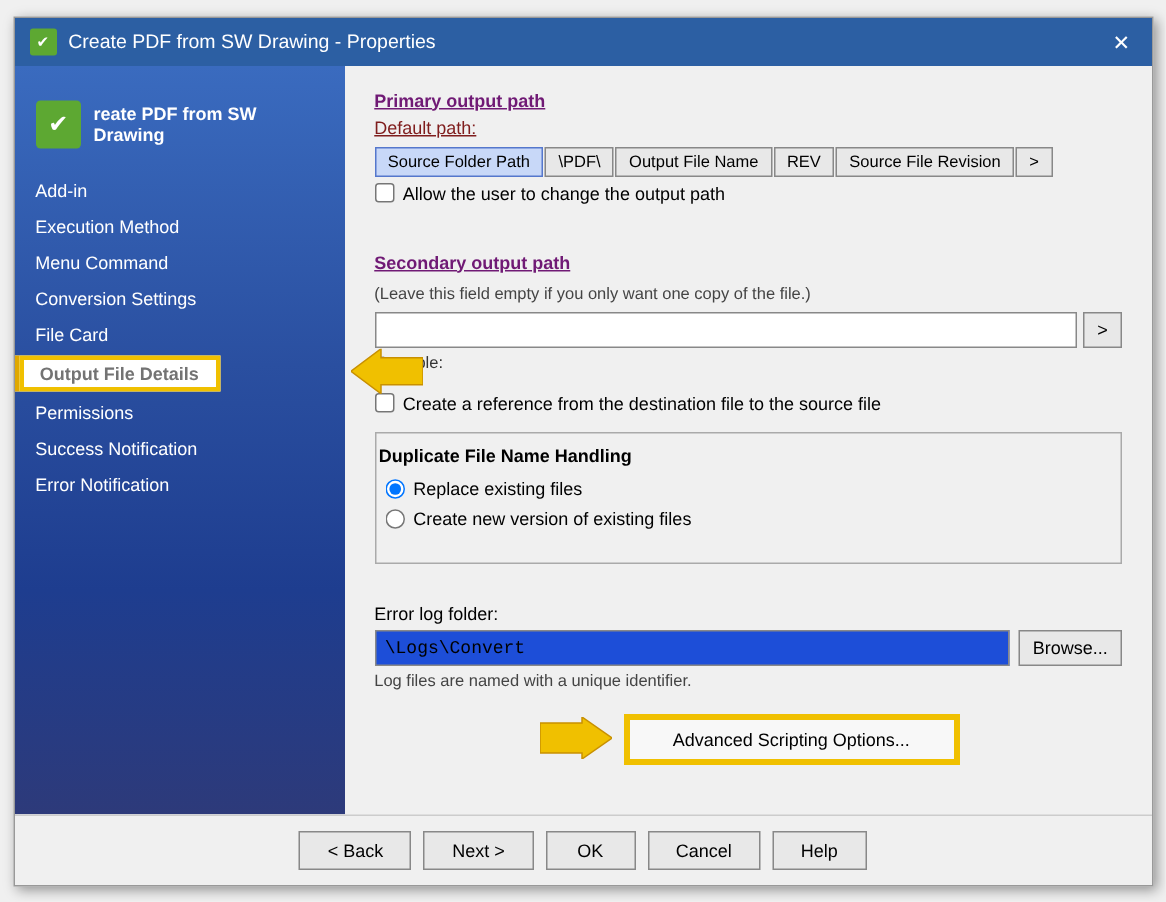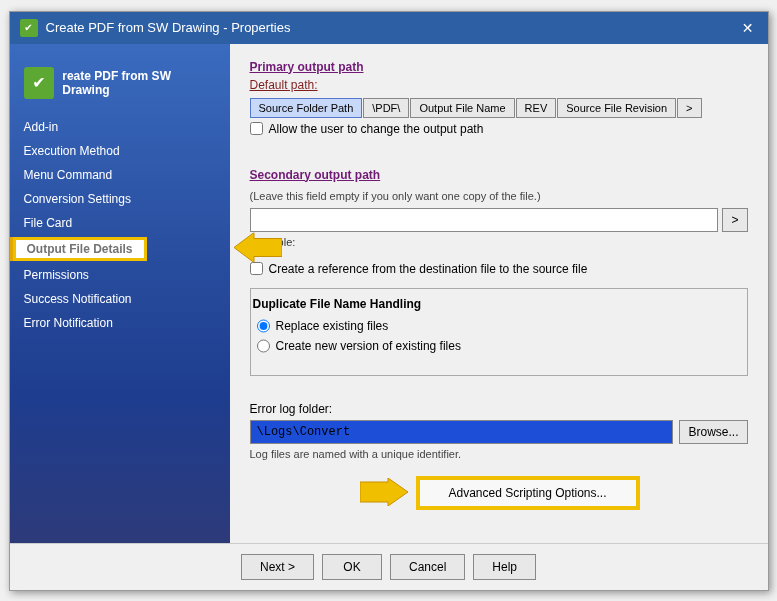--- a/index.html
+++ b/index.html
@@ -416,18 +416,19 @@
           <svg width="48" height="28" viewBox="0 0 48 28">
             <polygon points="0,4 28,4 28,0 48,14 28,28 28,24 0,24" fill="#f0c000" stroke="#c89000" stroke-width="1"></polygon>
           </svg>
         </div>
         <button class="advanced-btn">Advanced Scripting Options...</button>
       </div>
     </div>
   </div>
 
   <div class="dialog-footer">
+    <button class="footer-btn">&lt; Back</button>
     <button class="footer-btn">Next &gt;</button>
     <button class="footer-btn">OK</button>
     <button class="footer-btn">Cancel</button>
     <button class="footer-btn">Help</button>
   </div>
 </div>
 
 </body></html>

